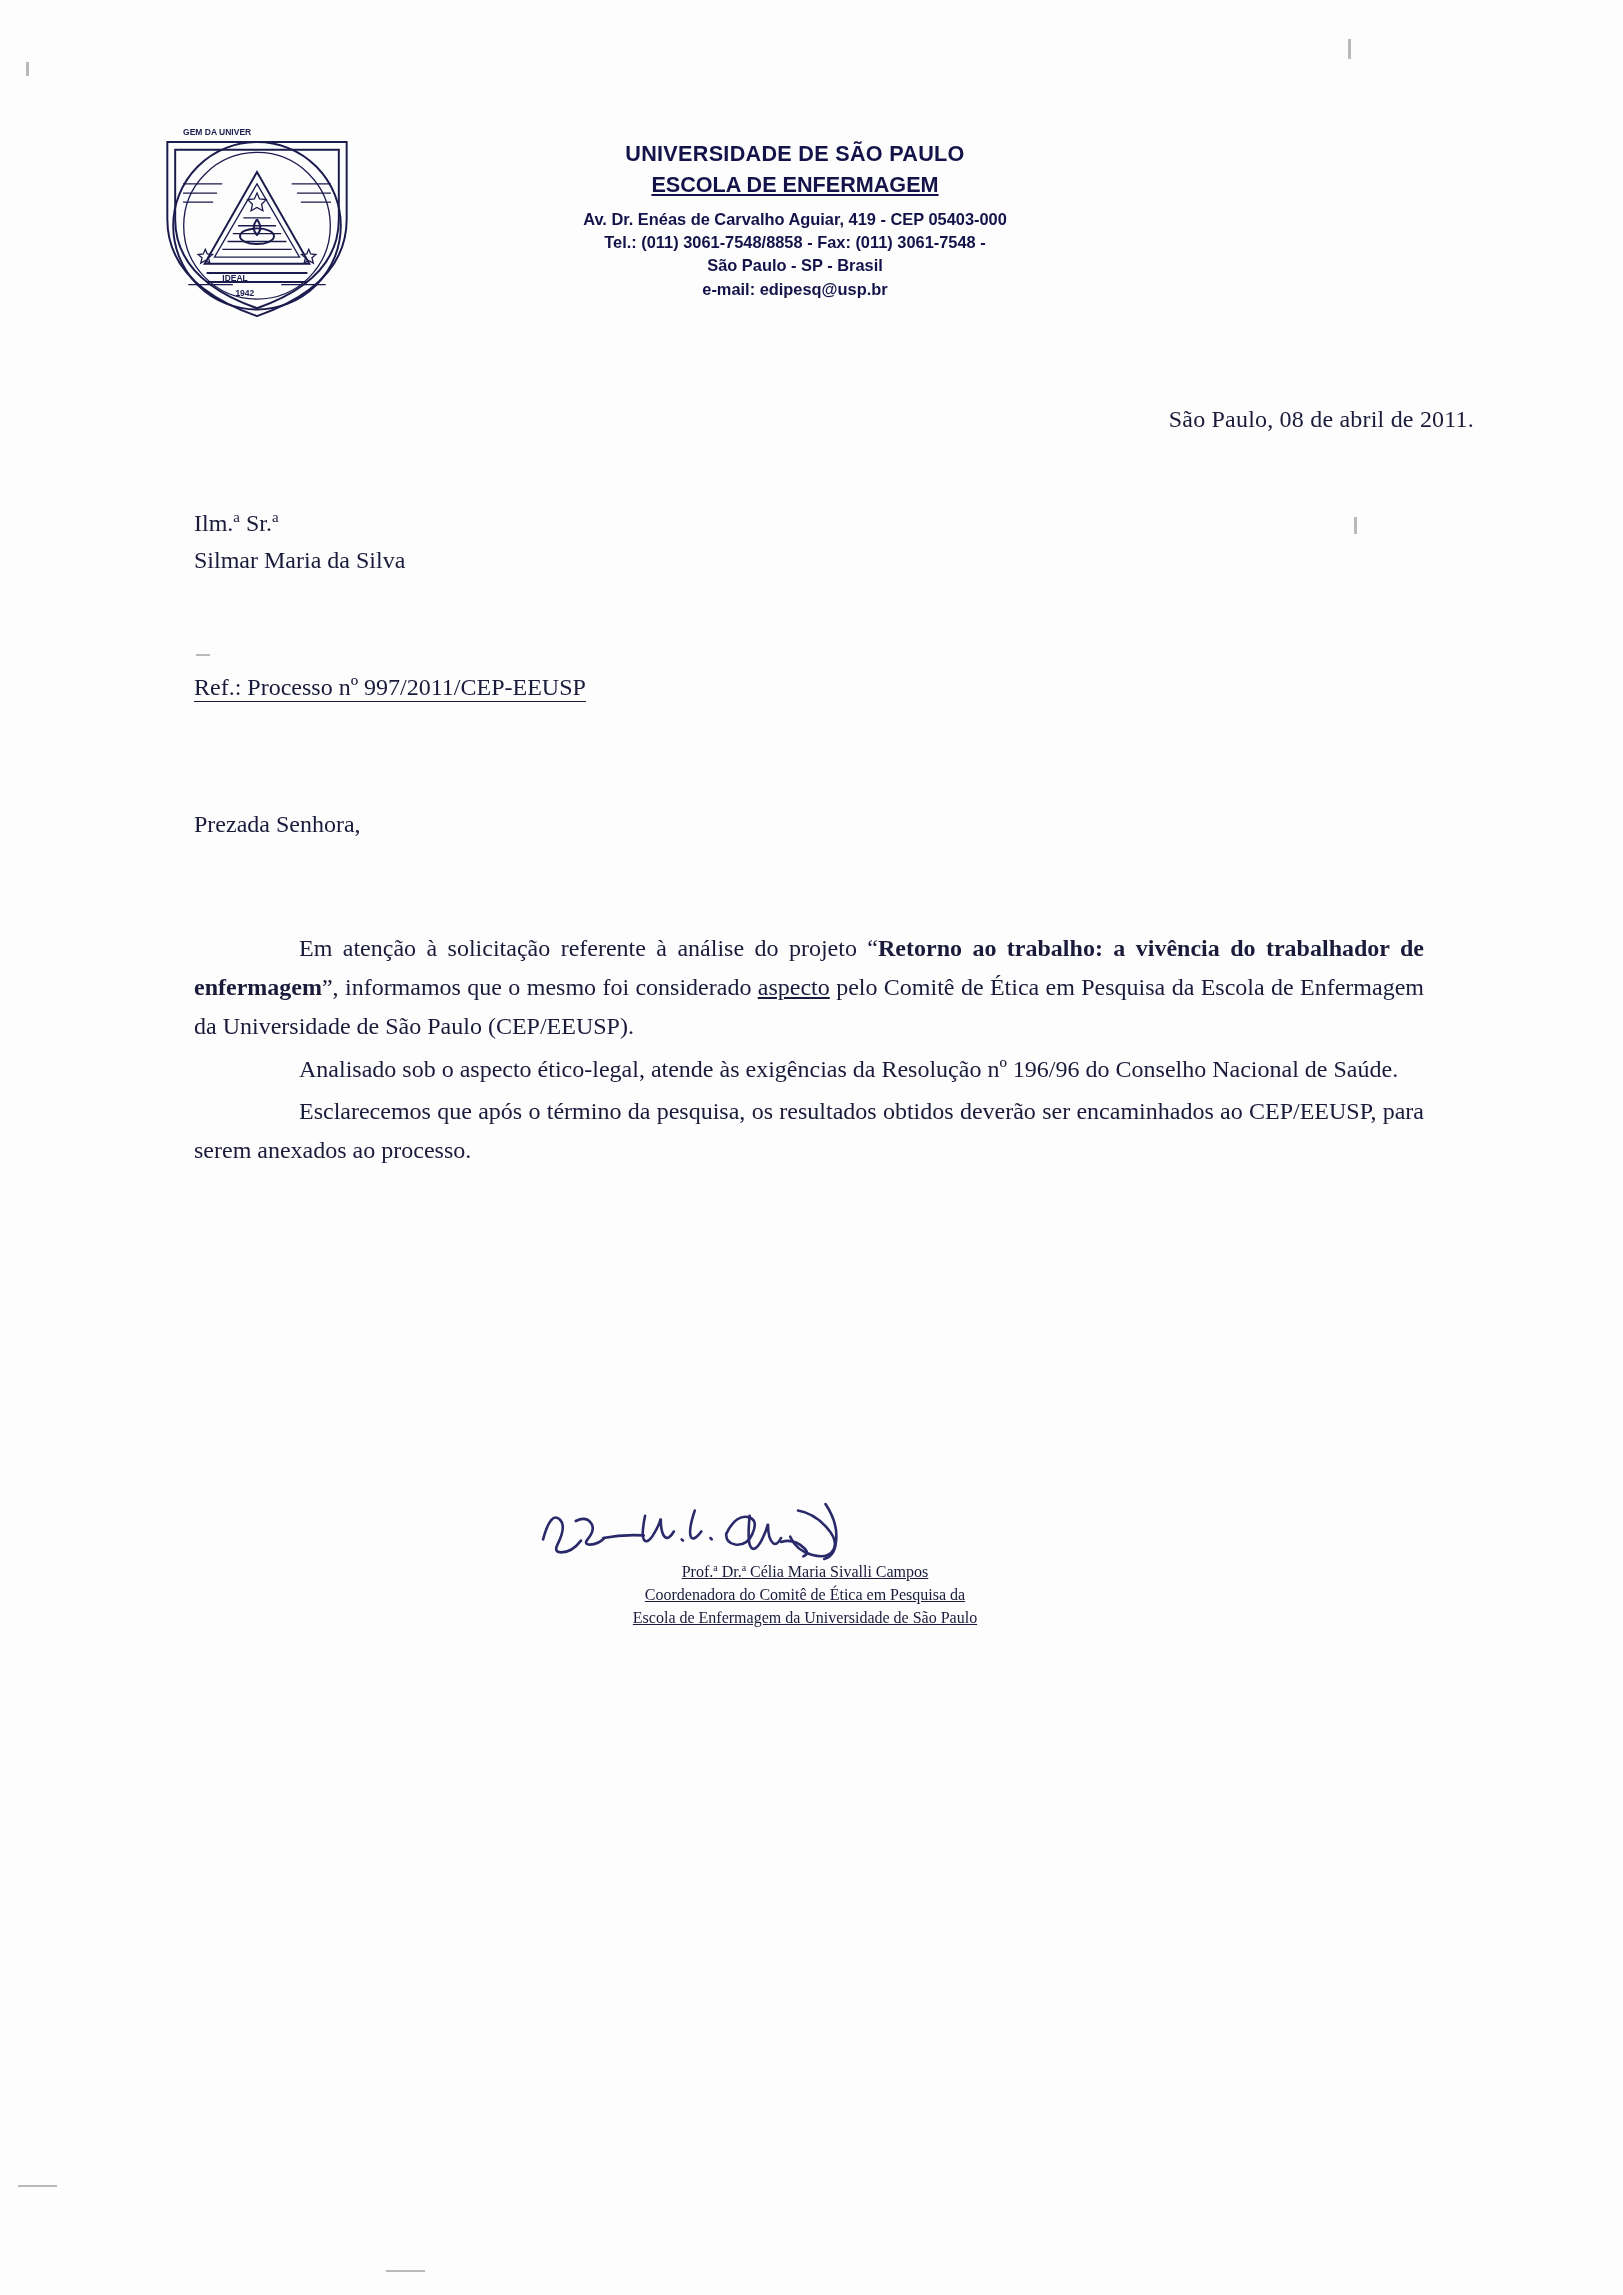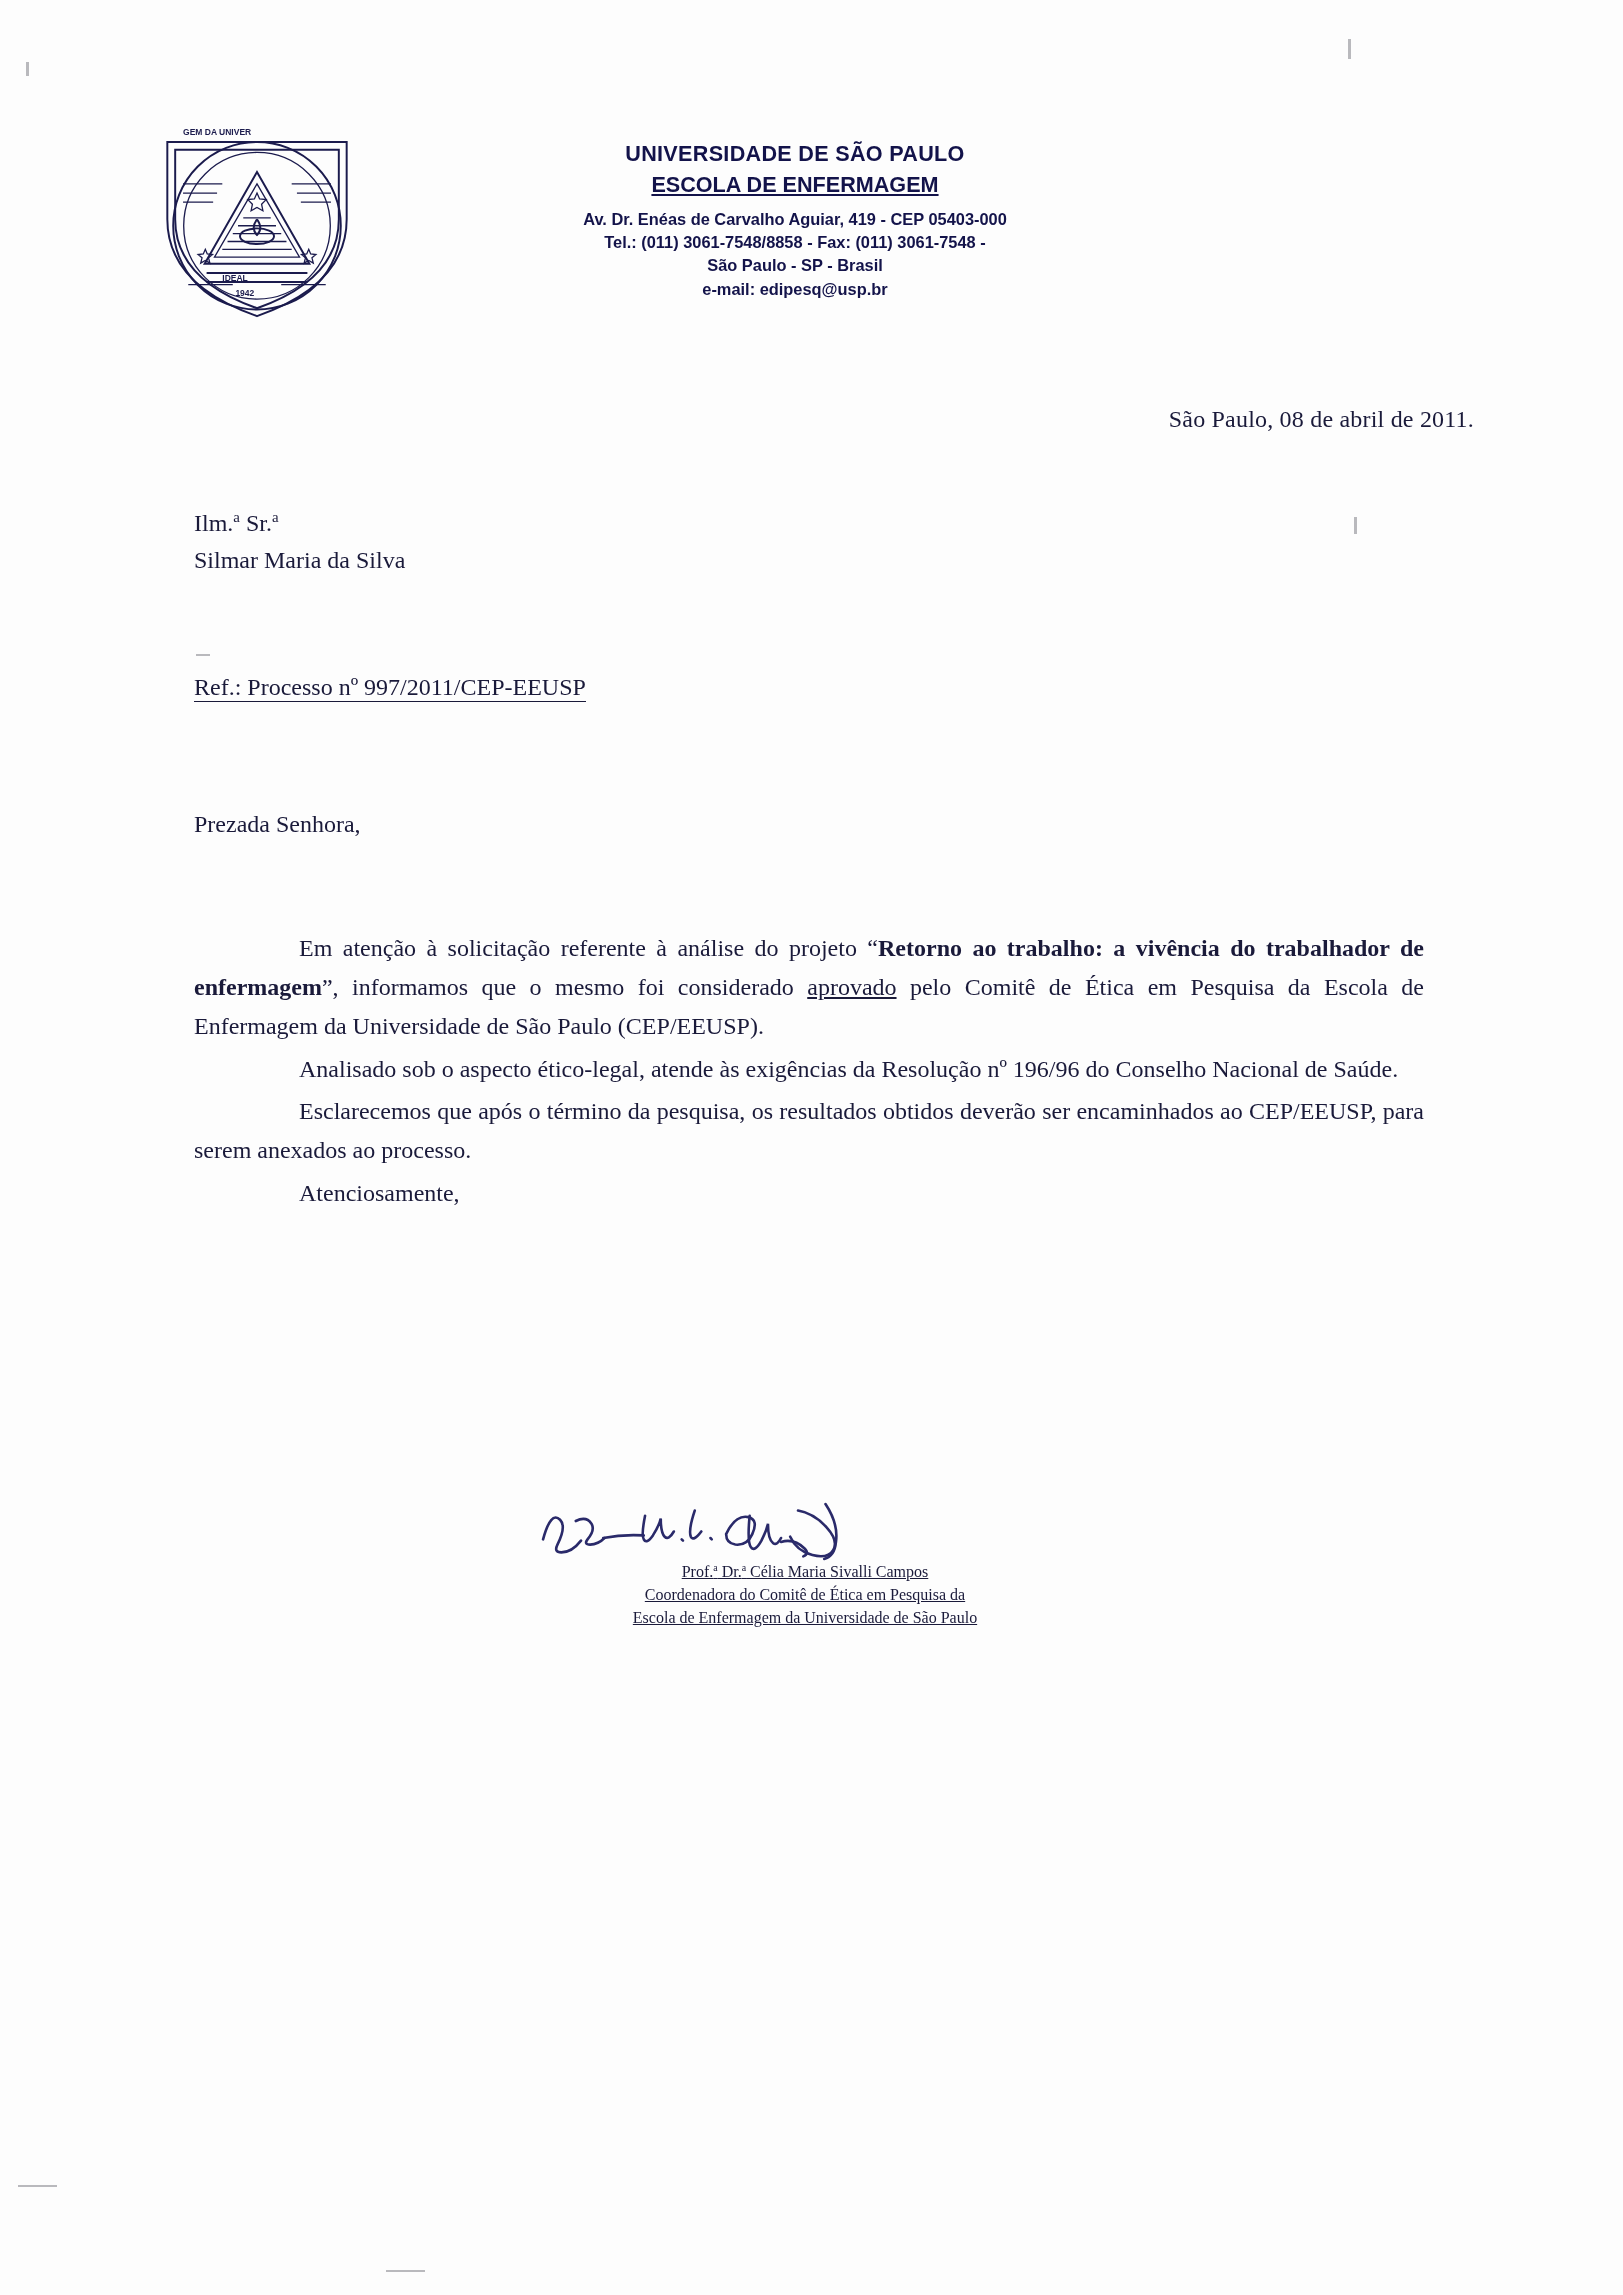--- a/index.html
+++ b/index.html
@@ -214,25 +214,24 @@
     <span>
       <span>Ref.:</span>
       <span>Processo nº 997/2011/CEP-EEUSP</span>
     </span>
   </div>
 
   <div class="greeting">Prezada Senhora,</div>
 
   <div class="content">
     <p>
-      <span>Em atenção à solicitação referente à análise do projeto “</span><b>Retorno ao trabalho: a vivência do trabalhador de enfermagem</b><span>”, informamos que o mesmo foi considerado </span><u>aprovado</u><span> pelo Comitê de Ética em Pesquisa da Escola de Enfermagem da Universidade de São Paulo (CEP/EEUSP).</span>
+      <span>Em atenção à solicitação referente à análise do projeto “</span><b>Retorno ao trabalho: a vivência do trabalhador de enfermagem</b><span>”, informamos que o mesmo foi considerado </span><u>aspecto</u><span> pelo Comitê de Ética em Pesquisa da Escola de Enfermagem da Universidade de São Paulo (CEP/EEUSP).</span>
     </p>
     <p>Analisado sob o aspecto ético-legal, atende às exigências da Resolução nº 196/96 do Conselho Nacional de Saúde.</p>
     <p>Esclarecemos que após o término da pesquisa, os resultados obtidos deverão ser encaminhados ao CEP/EEUSP, para serem anexados ao processo.</p>
-    <p>Atenciosamente,</p>
   </div>
 
   <div class="sig-wrap">
     <div class="sig-mark">
       <svg width="523" height="79" viewBox="0 0 800 120">
         <g fill="none" stroke="#2a2a6a" stroke-width="4" stroke-linecap="round">
           <path d="M20 72 q12 -44 26 -30 q10 10 -4 38 q-6 12 6 12 q16 0 30 -18"></path>
           <path d="M70 44 q16 -8 24 4 q6 10 -6 24 q-6 8 4 8 q12 0 22 -10"></path>
           <path d="M112 70 q30 -6 62 -4"></path>
           <path d="M176 36 q-6 30 -2 36 q4 8 14 -6 q10 -16 12 -26 q0 22 6 28 q6 6 14 -8"></path>

